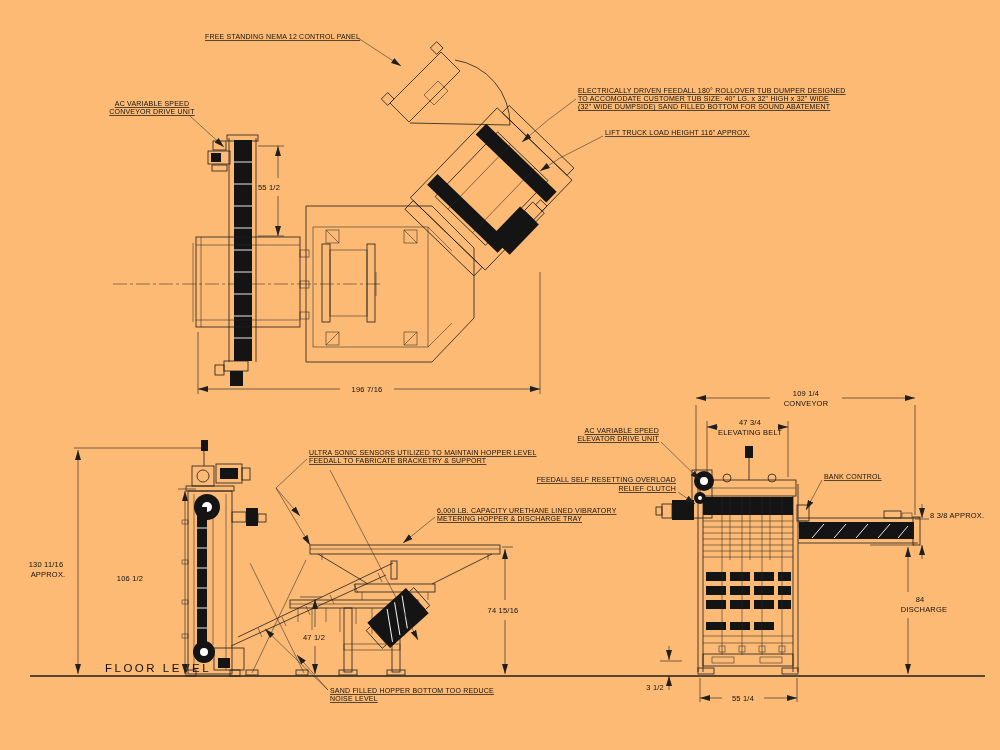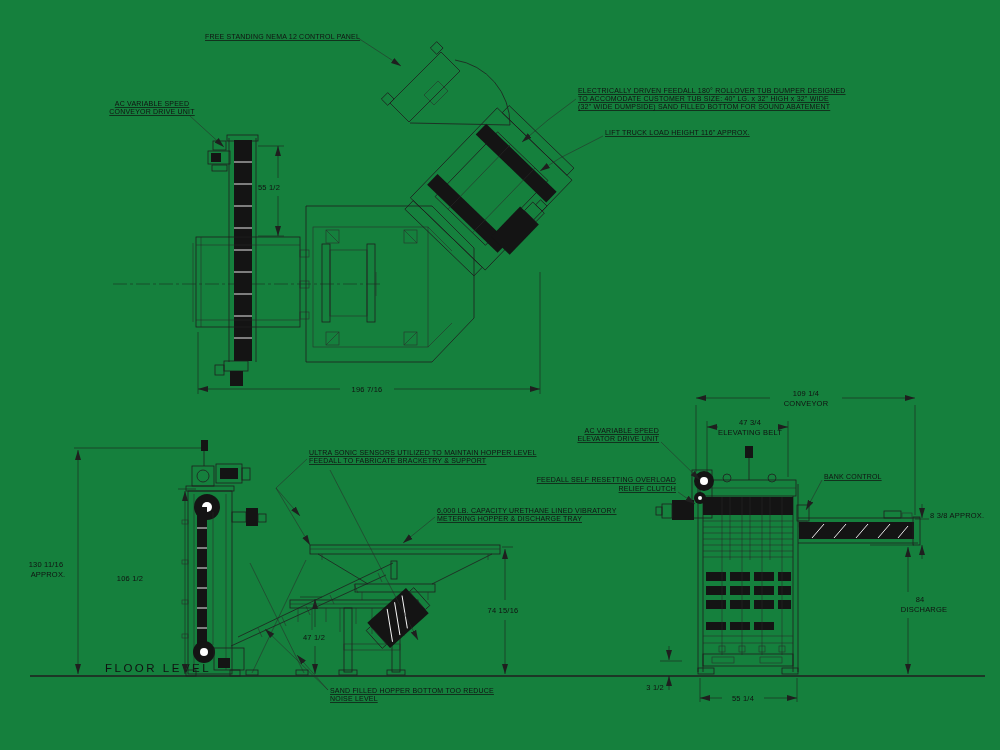--- a/index.html
+++ b/index.html
@@ -1,16 +1,16 @@
 <!DOCTYPE html>
 <html><head>
 <meta charset="utf-8">
 <style>
   html,body{margin:0;padding:0;background:#fff;}
-  .stage{position:relative;width:1000px;height:750px;background:#15803d;overflow:hidden;
+  .stage{position:relative;width:1000px;height:750px;background:#fdba74;overflow:hidden;
          font-family:"Liberation Sans",sans-serif;}
   svg{position:absolute;left:0;top:0;}
   .ln{stroke:#1f1f1f;stroke-width:.8;fill:none;}
   .lt{stroke:#2a2a2a;stroke-width:.55;fill:none;}
   .dk{fill:#141414;stroke:none;}
   .dm{stroke:#1f1f1f;stroke-width:.6;fill:none;}
   .cl{stroke:#1f1f1f;stroke-width:.5;fill:none;stroke-dasharray:14 3 3 3;}
   .wh{stroke:#ffffff;stroke-width:.9;fill:none;}
   text{fill:#111;}
   .lbl{font-size:7px;letter-spacing:.2px;}

